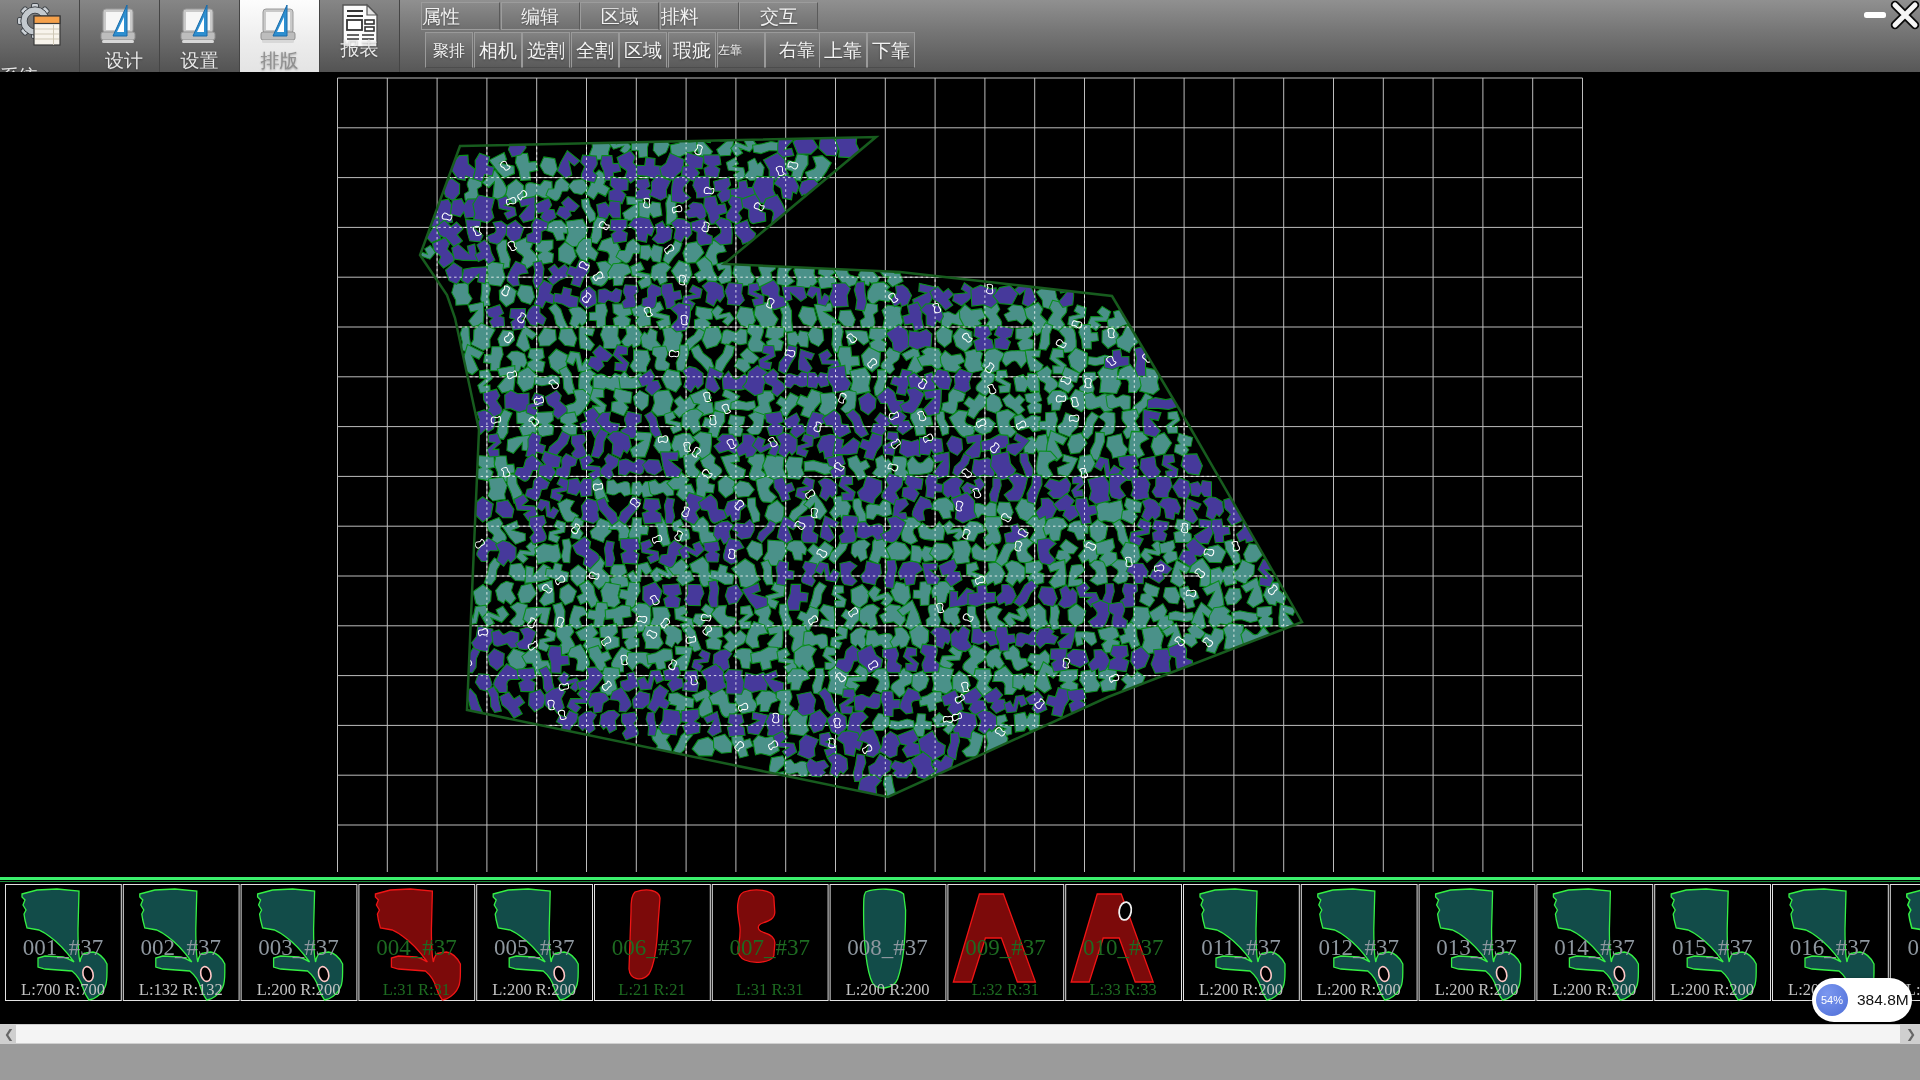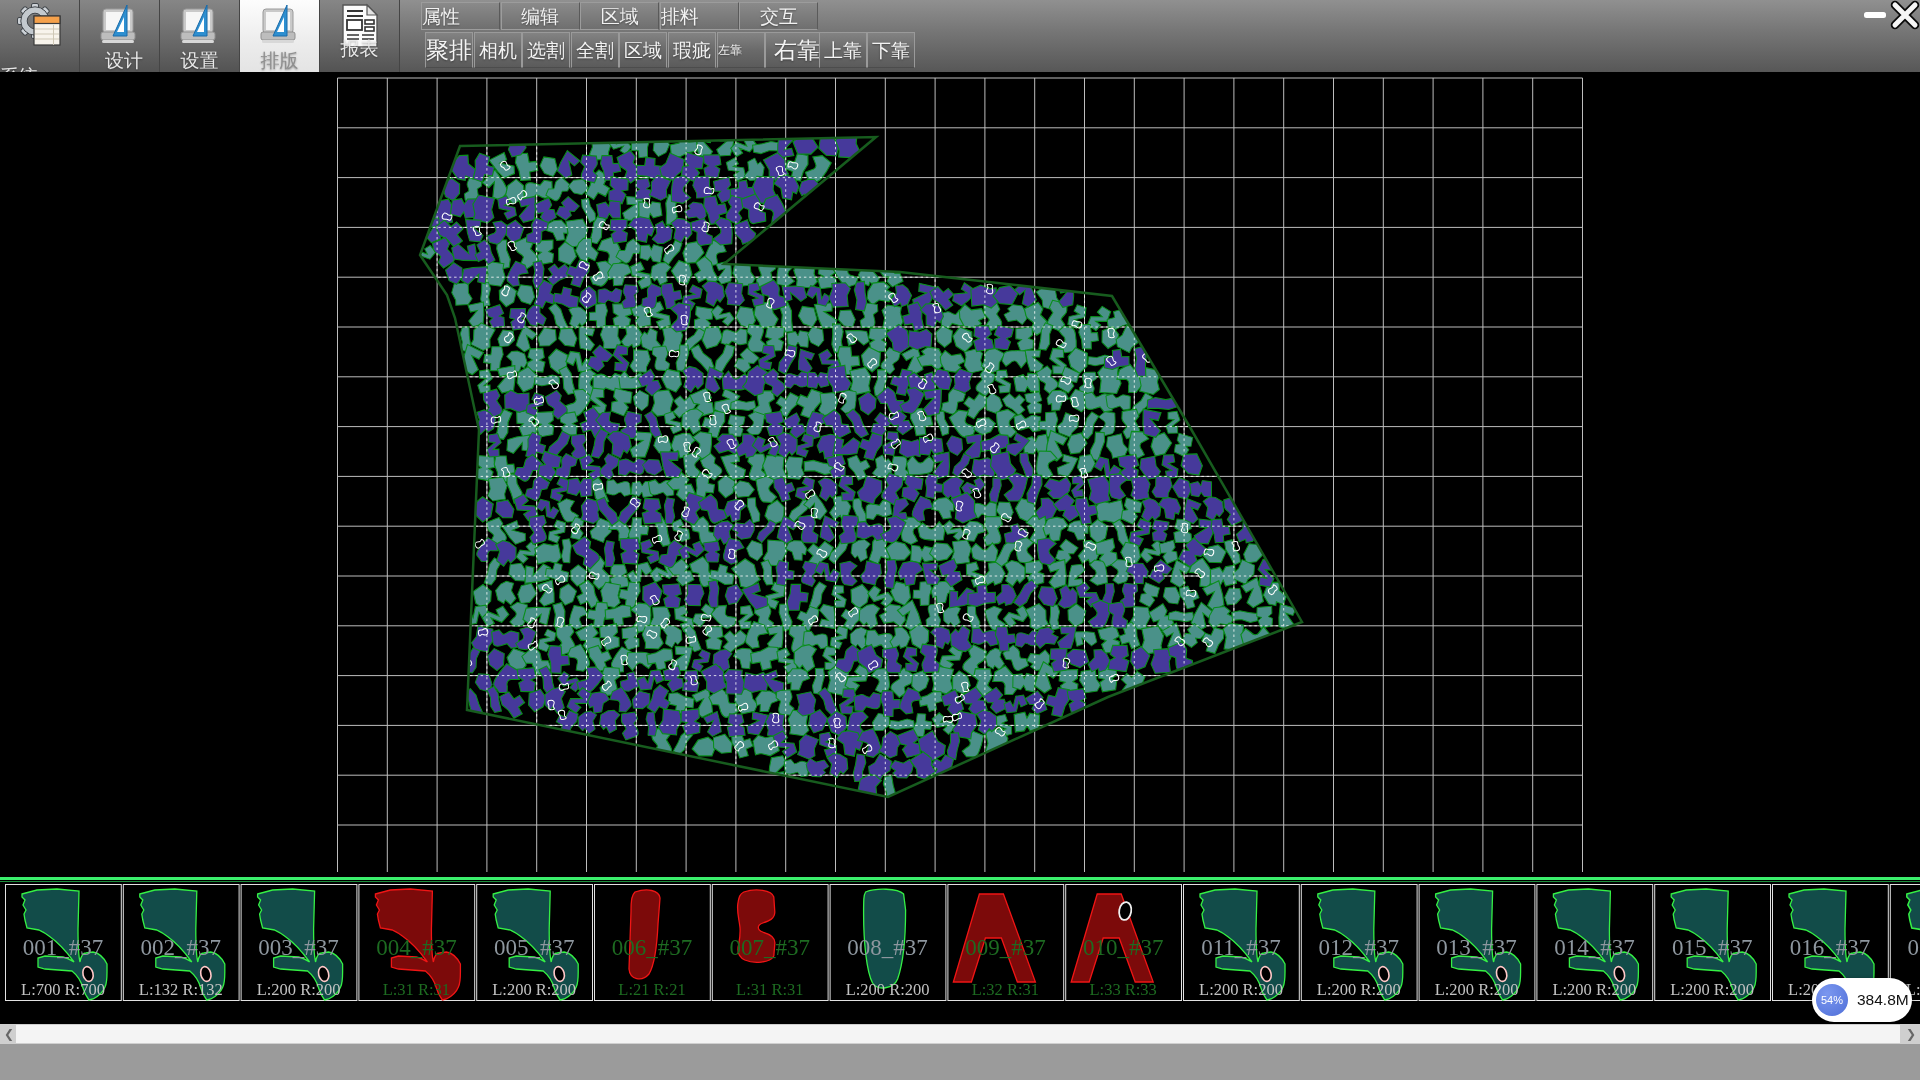--- a/index.html
+++ b/index.html
@@ -76,28 +76,28 @@
 <rect x="28" y="24" width="9" height="4" fill="#fff" stroke="#333" stroke-width="1.6"></rect>
 <path d="M10,32h12M10,36h12M25,32h12M25,36h12" stroke="#333" stroke-width="1.6"></path>
 </svg></div>
 <div style="position:absolute;left:0;right:0;top:36px;text-align:center;font-size:19px;color:#e8e8e8;text-shadow:0 1px 2px rgba(0,0,0,0.35)">报表</div>
     </div>
     <div style="position:absolute;left:421px;top:2px;width:79px;height:28px;line-height:27px;text-align:left;color:#f2f2f2;font-size:19px;background:linear-gradient(#8a8a8a,#6f6f6f);border:1px solid #9c9c9c;border-right:1px solid #5a5a5a;box-sizing:border-box;text-shadow:0 1px 2px rgba(0,0,0,0.4)">属性</div>
     <div style="position:absolute;left:500.6px;top:2px;width:79px;height:28px;line-height:27px;text-align:center;color:#f2f2f2;font-size:19px;background:linear-gradient(#8a8a8a,#6f6f6f);border:1px solid #9c9c9c;border-right:1px solid #5a5a5a;box-sizing:border-box;text-shadow:0 1px 2px rgba(0,0,0,0.4)">编辑</div>
     <div style="position:absolute;left:580.2px;top:2px;width:79px;height:28px;line-height:27px;text-align:center;color:#f2f2f2;font-size:19px;background:linear-gradient(#8a8a8a,#6f6f6f);border:1px solid #9c9c9c;border-right:1px solid #5a5a5a;box-sizing:border-box;text-shadow:0 1px 2px rgba(0,0,0,0.4)">区域</div>
     <div style="position:absolute;left:659.8000000000001px;top:2px;width:79px;height:28px;line-height:27px;text-align:left;color:#f2f2f2;font-size:19px;background:linear-gradient(#8a8a8a,#6f6f6f);border:1px solid #9c9c9c;border-right:1px solid #5a5a5a;box-sizing:border-box;text-shadow:0 1px 2px rgba(0,0,0,0.4)">排料</div>
     <div style="position:absolute;left:739.4000000000001px;top:2px;width:79px;height:28px;line-height:27px;text-align:center;color:#f2f2f2;font-size:19px;background:linear-gradient(#8a8a8a,#6f6f6f);border:1px solid #9c9c9c;border-right:1px solid #5a5a5a;box-sizing:border-box;text-shadow:0 1px 2px rgba(0,0,0,0.4)">交互</div>
-    <div style="position:absolute;left:425px;top:32px;width:48px;height:36px;line-height:35px;text-align:center;color:#f4f4f4;font-size:23px;background:linear-gradient(#838383,#6a6a6a 50%,#5b5b5b);border:1px solid #9a9a9a;border-bottom:1px solid #4c4c4c;box-sizing:border-box;text-shadow:0 1px 2px rgba(0,0,0,0.4)">聚排</div>
+    <div style="position:absolute;left:425px;top:32px;width:48px;height:36px;line-height:35px;text-align:center;color:#f4f4f4;font-size:16px;background:linear-gradient(#838383,#6a6a6a 50%,#5b5b5b);border:1px solid #9a9a9a;border-bottom:1px solid #4c4c4c;box-sizing:border-box;text-shadow:0 1px 2px rgba(0,0,0,0.4)">聚排</div>
     <div style="position:absolute;left:474px;top:32px;width:48px;height:36px;line-height:35px;text-align:center;color:#f4f4f4;font-size:19px;background:linear-gradient(#838383,#6a6a6a 50%,#5b5b5b);border:1px solid #9a9a9a;border-bottom:1px solid #4c4c4c;box-sizing:border-box;text-shadow:0 1px 2px rgba(0,0,0,0.4)">相机</div>
     <div style="position:absolute;left:522px;top:32px;width:48px;height:36px;line-height:35px;text-align:center;color:#f4f4f4;font-size:19px;background:linear-gradient(#838383,#6a6a6a 50%,#5b5b5b);border:1px solid #9a9a9a;border-bottom:1px solid #4c4c4c;box-sizing:border-box;text-shadow:0 1px 2px rgba(0,0,0,0.4)">选割</div>
     <div style="position:absolute;left:571px;top:32px;width:48px;height:36px;line-height:35px;text-align:center;color:#f4f4f4;font-size:19px;background:linear-gradient(#838383,#6a6a6a 50%,#5b5b5b);border:1px solid #9a9a9a;border-bottom:1px solid #4c4c4c;box-sizing:border-box;text-shadow:0 1px 2px rgba(0,0,0,0.4)">全割</div>
     <div style="position:absolute;left:619px;top:32px;width:48px;height:36px;line-height:35px;text-align:center;color:#f4f4f4;font-size:19px;background:linear-gradient(#838383,#6a6a6a 50%,#5b5b5b);border:1px solid #9a9a9a;border-bottom:1px solid #4c4c4c;box-sizing:border-box;text-shadow:0 1px 2px rgba(0,0,0,0.4)">区域</div>
     <div style="position:absolute;left:668px;top:32px;width:48px;height:36px;line-height:35px;text-align:center;color:#f4f4f4;font-size:19px;background:linear-gradient(#838383,#6a6a6a 50%,#5b5b5b);border:1px solid #9a9a9a;border-bottom:1px solid #4c4c4c;box-sizing:border-box;text-shadow:0 1px 2px rgba(0,0,0,0.4)">瑕疵</div>
     <div style="position:absolute;left:717px;top:32px;width:48px;height:36px;line-height:35px;color:#f4f4f4;font-size:12px;background:linear-gradient(#838383,#6a6a6a 50%,#5b5b5b);border:1px solid #9a9a9a;border-bottom:1px solid #4c4c4c;box-sizing:border-box;text-shadow:0 1px 2px rgba(0,0,0,0.4)">左靠</div>
-    <div style="position:absolute;left:765px;top:32px;width:64px;height:36px;line-height:35px;text-align:center;color:#f4f4f4;font-size:23px;background:linear-gradient(#838383,#6a6a6a 50%,#5b5b5b);border:1px solid #9a9a9a;border-bottom:1px solid #4c4c4c;box-sizing:border-box;text-shadow:0 1px 2px rgba(0,0,0,0.4)">右靠</div>
+    <div style="position:absolute;left:765px;top:32px;width:64px;height:36px;line-height:35px;text-align:center;color:#f4f4f4;font-size:18px;background:linear-gradient(#838383,#6a6a6a 50%,#5b5b5b);border:1px solid #9a9a9a;border-bottom:1px solid #4c4c4c;box-sizing:border-box;text-shadow:0 1px 2px rgba(0,0,0,0.4)">右靠</div>
     <div style="position:absolute;left:819px;top:32px;width:48px;height:36px;line-height:35px;text-align:center;color:#f4f4f4;font-size:19px;background:linear-gradient(#838383,#6a6a6a 50%,#5b5b5b);border:1px solid #9a9a9a;border-bottom:1px solid #4c4c4c;box-sizing:border-box;text-shadow:0 1px 2px rgba(0,0,0,0.4)">上靠</div>
     <div style="position:absolute;left:867px;top:32px;width:48px;height:36px;line-height:35px;text-align:center;color:#f4f4f4;font-size:19px;background:linear-gradient(#838383,#6a6a6a 50%,#5b5b5b);border:1px solid #9a9a9a;border-bottom:1px solid #4c4c4c;box-sizing:border-box;text-shadow:0 1px 2px rgba(0,0,0,0.4)">下靠</div>
     <svg width="80" height="32" viewBox="0 0 80 32" style="position:absolute;left:1845px;top:0" xmlns="http://www.w3.org/2000/svg">
 <rect x="19" y="12" width="22" height="6" rx="2.5" fill="#fff"></rect>
 <g stroke="#0a0a0a" stroke-width="8.5" stroke-linecap="round">
         <path d="M50,5 L70,25 M70,5 L50,25"></path>
       </g>
 <g stroke="#f6f6f6" stroke-width="5" stroke-linecap="round">
         <path d="M50,5 L70,25 M70,5 L50,25"></path>
       </g>

